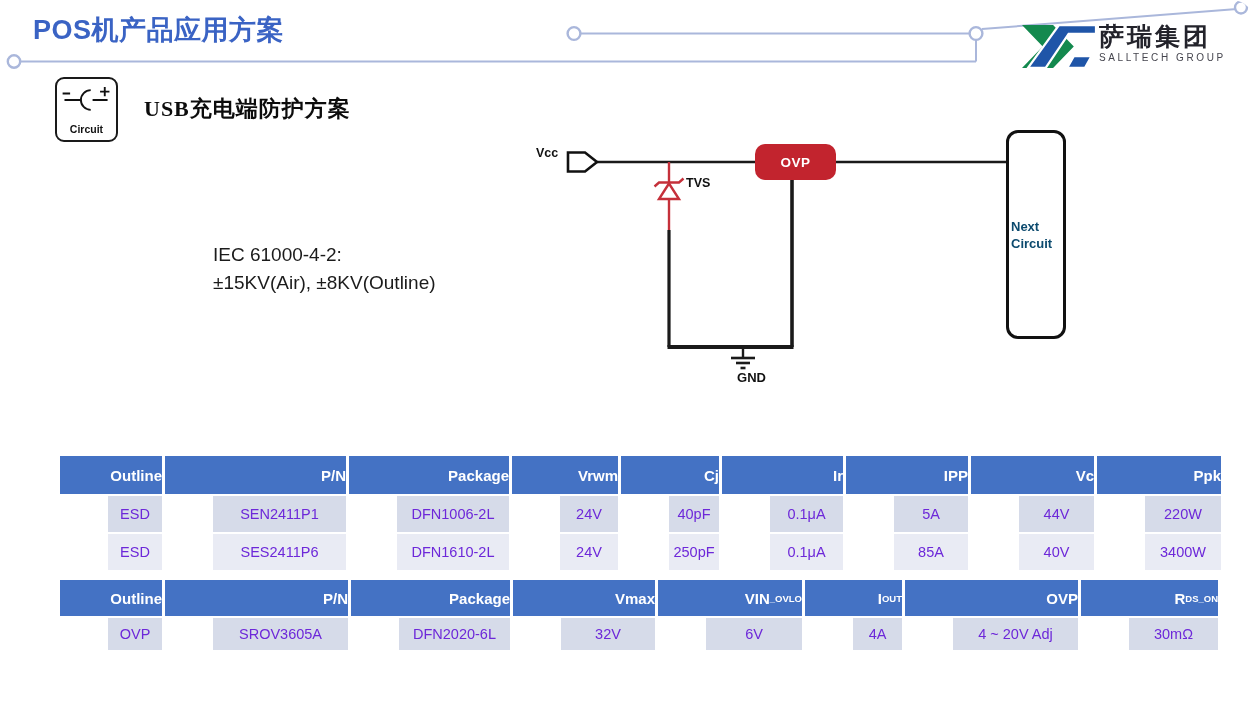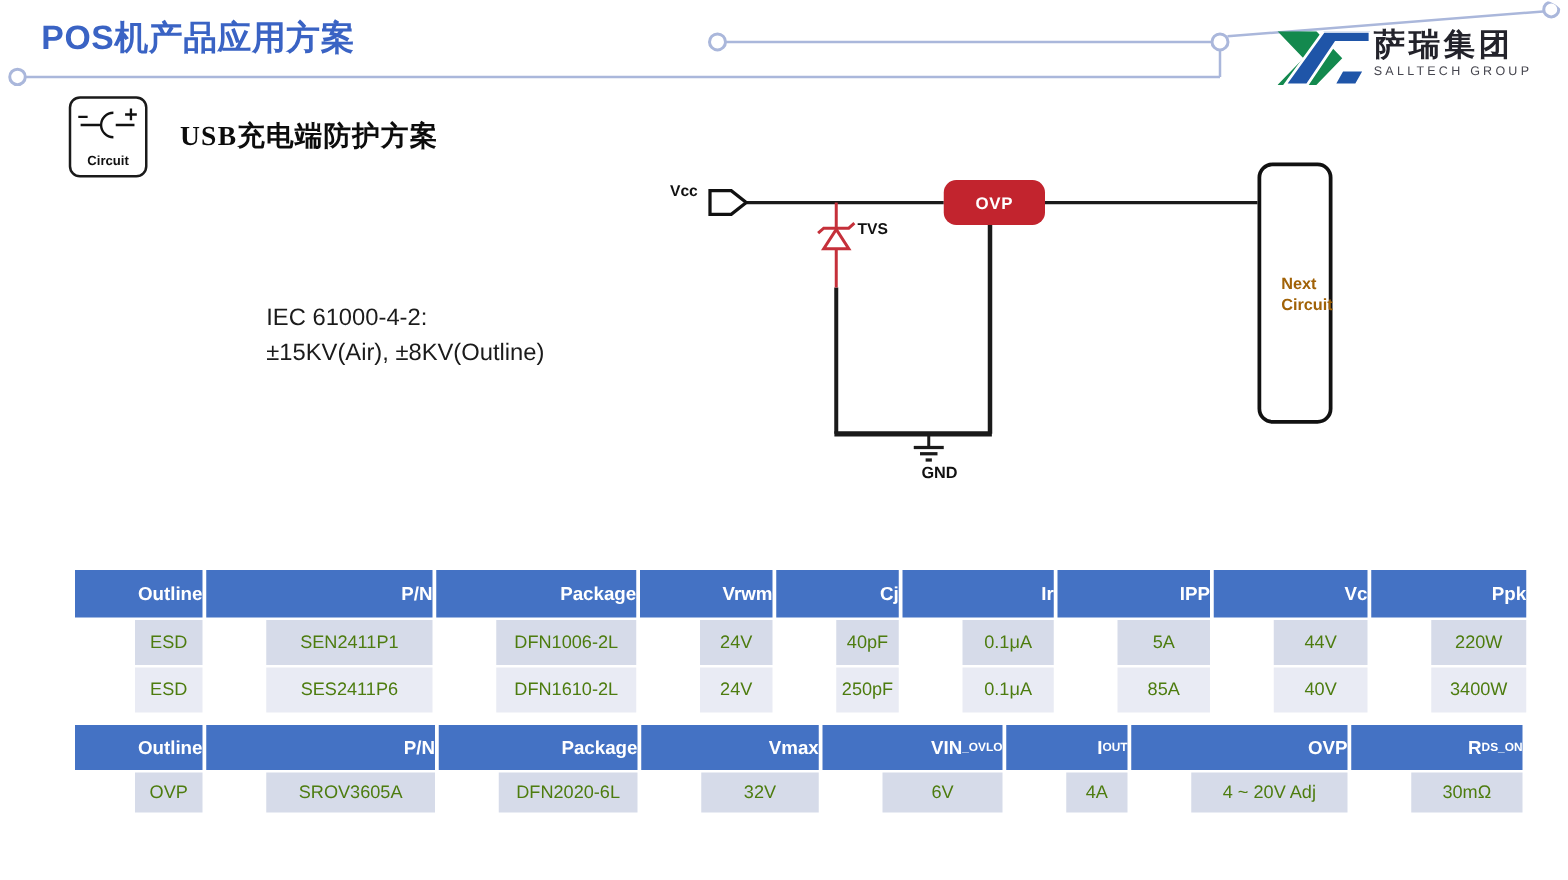--- a/index.html
+++ b/index.html
@@ -20,27 +20,27 @@
                    font-family:"Liberation Serif","DejaVu Serif",serif;letter-spacing:1px;}
   .iec-text{left:213px;top:241px;font-size:19px;line-height:28px;color:#1b1b1b;}
 
   
   .circ-label{font-weight:bold;color:#111;}
   .ovp-chip{left:755px;top:144px;width:81px;height:36px;background:#c2242e;border-radius:10px;
             display:flex;align-items:center;justify-content:center;color:#fff;font-weight:bold;
             font-size:13.5px;letter-spacing:0.5px;z-index:3;}
   .next-box{left:1006px;top:130px;width:60px;height:209px;border:3px solid #111;border-radius:12px;
             box-sizing:border-box;background:#fff;z-index:2;display:flex;align-items:center;}
-  .next-box .txt{padding-left:16px;font-size:13px;font-weight:bold;line-height:17px;color:#a16207;}
+  .next-box .txt{padding-left:2px;font-size:13px;font-weight:bold;line-height:17px;color:#0c4a6e;}
 
   
   .spec-table{display:grid;gap:2px 3px;}
   .th{background:#4472c4;color:#fff;font-weight:bold;font-size:15px;display:flex;align-items:center;justify-content:flex-end;}
   .th sub{font-size:9.5px;font-weight:bold;}
-  .td{font-size:14.5px;color:#4d7c0f;display:flex;align-items:center;justify-content:center;margin-left:48px;}
+  .td{font-size:14.5px;color:#6d28d9;display:flex;align-items:center;justify-content:center;margin-left:48px;}
   .row-a{background:#d6dbe9;}
   .row-b{background:#e9ebf4;}
 </style>
 </head>
 <body>
 
 <div id="slide">
 
   <svg class="abs" style="left:0;top:0;" width="1254" height="90">
     <g stroke="#aab7db" stroke-width="2" fill="none">

